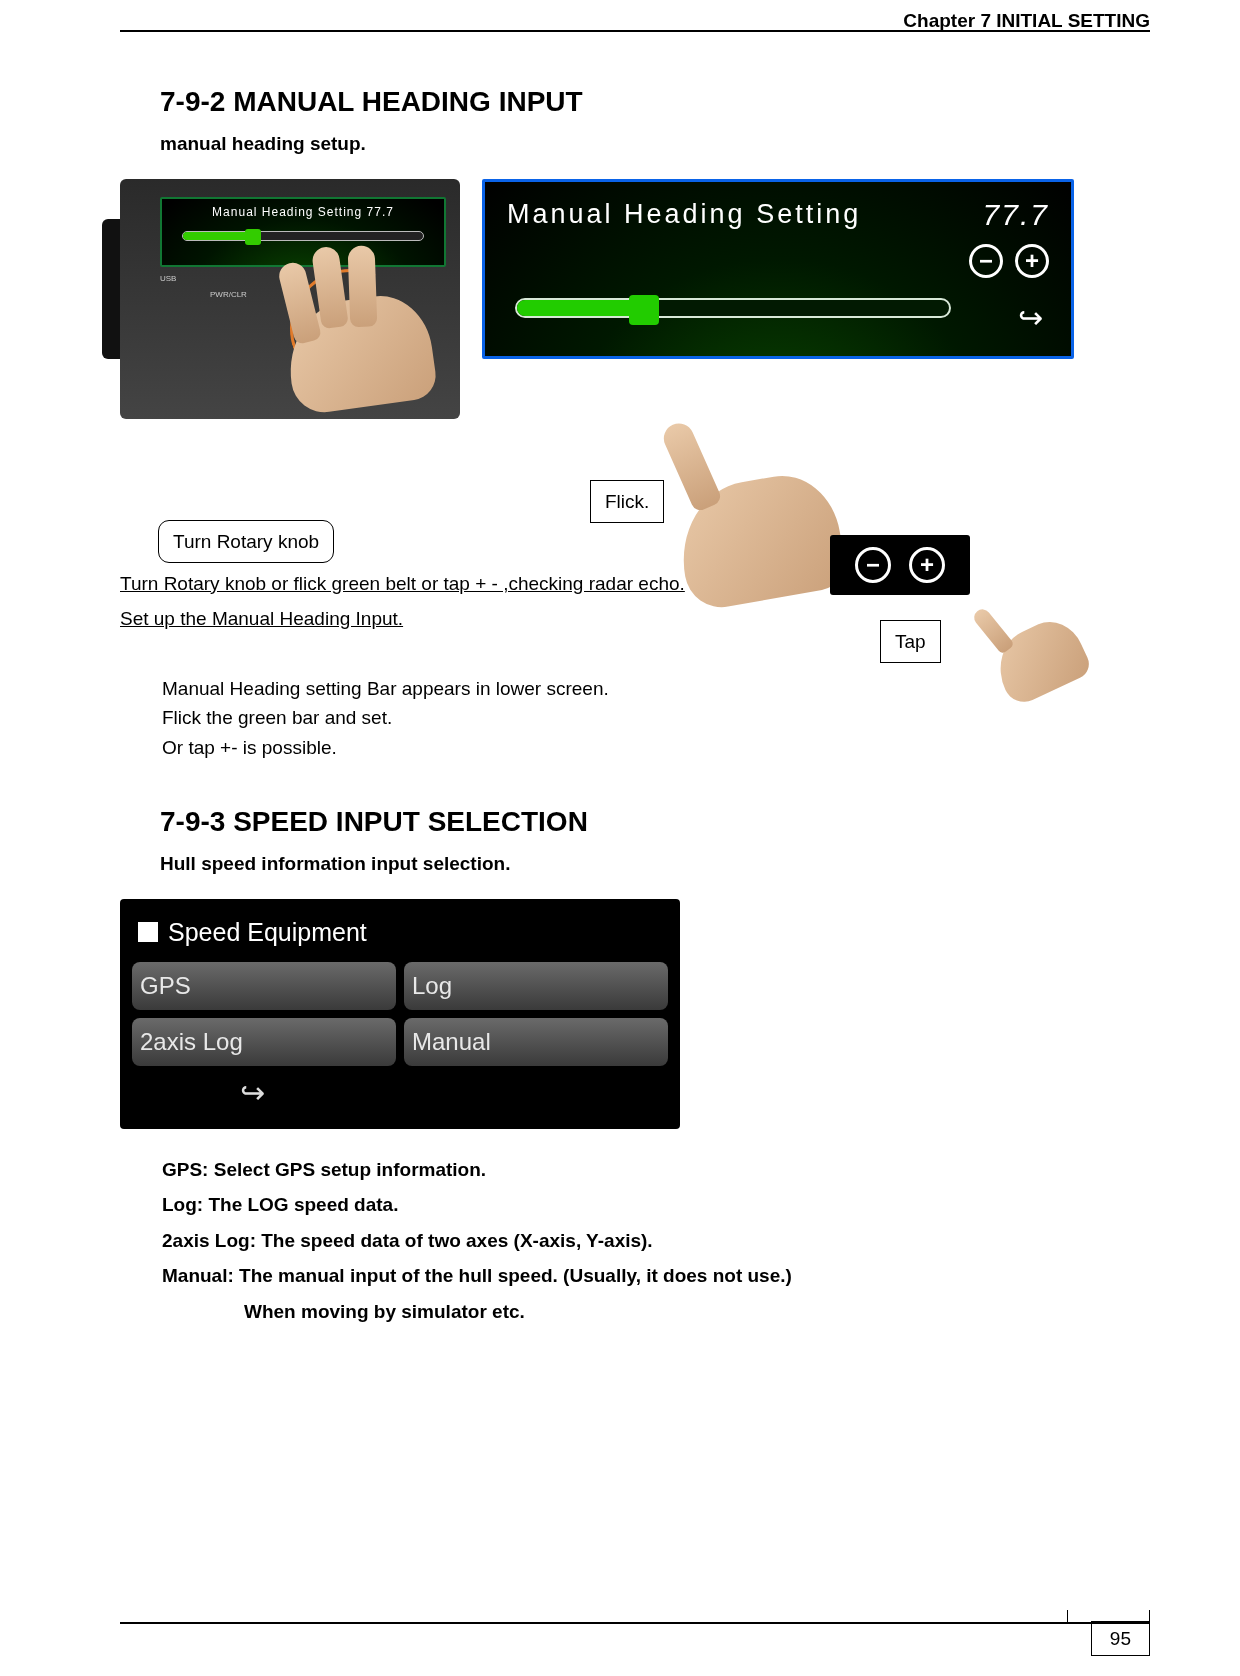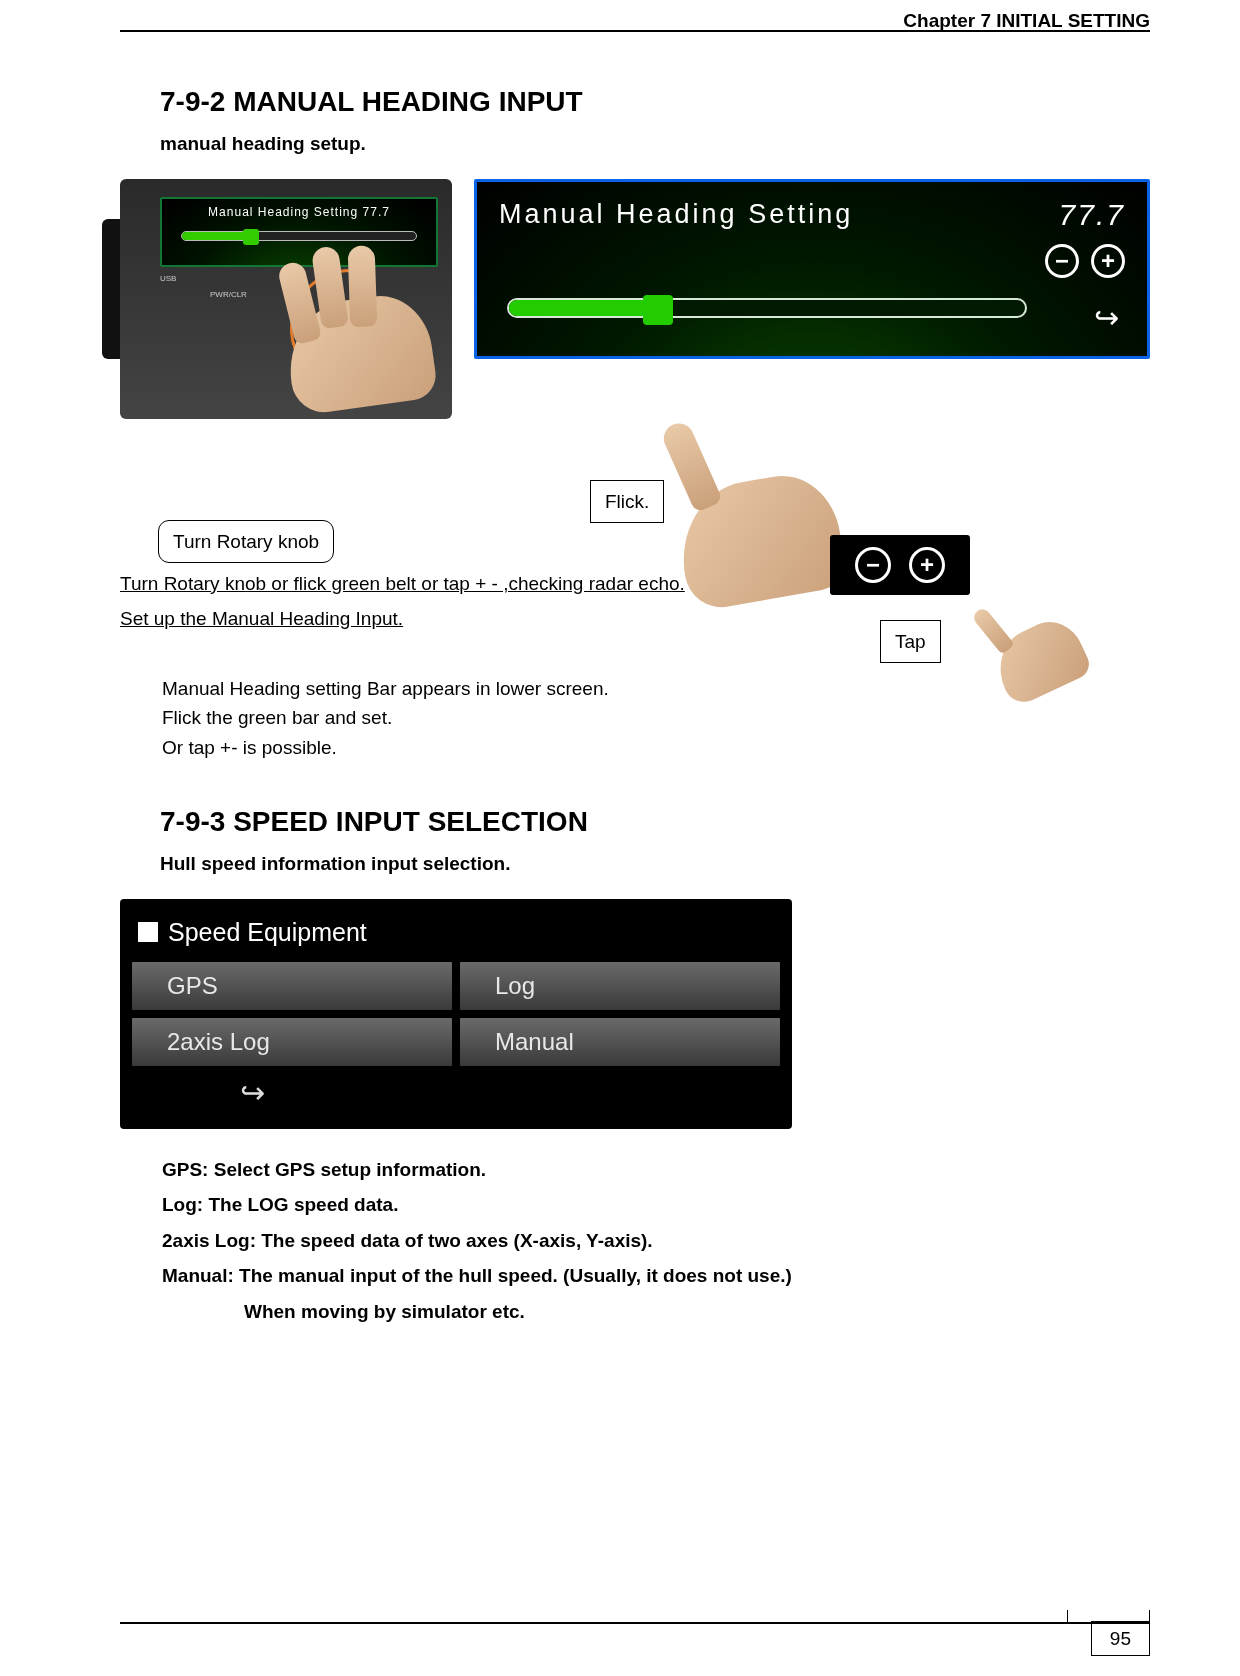--- a/index.html
+++ b/index.html
@@ -59,21 +59,21 @@
     width: 160px; height: 120px; background: linear-gradient(135deg,#e9c9a8,#caa07a);
     border-radius: 78px 60px 30px 40px / 90px 70px 30px 40px;
     position: relative;
   }
   .finger {
     position:absolute; width:30px; height:90px; background: linear-gradient(#e9c9a8,#caa07a);
     border-radius: 16px 16px 10px 10px;
   }
 
   .bigscreen {
-    width: 676px; height: 180px;
+    width: 592px; height: 180px;
     background: radial-gradient(ellipse at 50% 150%, #0a4a00 0%, #001800 50%, #000 100%);
     border: 3px solid #0a63e8; border-radius:2px;
     position: relative; color:#fff; font-family: Arial, sans-serif;
   }
   .bigscreen .title-row { position:absolute; top:10px; left:22px; right:22px; display:flex; justify-content:space-between; align-items:center;}
   .bigscreen .title-row .t { font-size:27px; letter-spacing:3px;}
   .bigscreen .title-row .v { font-size:30px; font-style: italic; letter-spacing:2px;}
   .bigscreen .pm { position:absolute; right:22px; top:62px; display:flex; gap:12px;}
   .circ { width:34px; height:34px; border:3px solid #fff; border-radius:50%; display:flex; align-items:center; justify-content:center; font-size:24px; font-weight:bold; color:#fff; line-height:1;}
   .bigbar { position:absolute; left:30px; right:120px; top:116px; height:20px; border:2px solid #d8e8d8; border-radius:12px; background:#021a02;}
@@ -94,29 +94,29 @@
     display:flex; align-items:center; justify-content:center; gap:18px;
   }
   .pm-chip .circ { width:36px; height:36px;}
 
   .para { margin-left:0; margin-top:0; }
   .indent { margin-left:42px;}
   .block { margin-top: 140px; text-decoration: underline;}
   .block p { margin-bottom: 6px;}
 
   .speed-panel {
-    width: 672px; height: 230px; background:#000; border-radius:4px; margin: 16px 0 0 0; position:relative;
+    width: 560px; height: 230px; background:#000; border-radius:4px; margin: 16px 0 0 0; position:relative;
     color:#dcdcdc; font-family: Arial, sans-serif;
   }
   .sp-title-row { display:flex; align-items:center; gap:10px; padding:14px 18px 10px 18px; font-size:25px; color:#fff;}
   .sp-flag { width:20px; height:20px; background:#fff; display:inline-block;}
   .sp-grid { display:grid; grid-template-columns: 1fr 1fr; gap:8px 8px; padding:0 12px;}
   .sp-btn {
-    background: linear-gradient(#6a6a6a,#3a3a3a); border-radius:1px; height:48px;
-    display:flex; align-items:center; padding-left:35px; font-size:24px; color:#e8e8e8;
+    background: linear-gradient(#6a6a6a,#3a3a3a); border-radius:8px; height:48px;
+    display:flex; align-items:center; padding-left:8px; font-size:24px; color:#e8e8e8;
   }
   .sp-back { position:absolute; left:120px; bottom:12px; font-size:30px; color:#ddd; transform:scaleX(-1);}
   .defs { margin-left:42px; margin-top:26px;}
   .defs p { font-weight:bold; margin-bottom:6px;}
 
   .footer-rule { position:absolute; left:120px; right:90px; bottom:52px; border-top:2px solid #000;}
   .page-num-box { position:absolute; right:90px; bottom:20px; border:1.5px solid #000; padding:2px 18px; font-size:19px;}
   .page-num-tick { position:absolute; right:90px; bottom:52px; width:1px; height:14px; background:#000;}
   .page-num-tick2 { position:absolute; right:172px; bottom:52px; width:1px; height:14px; background:#000;}
 </style>

